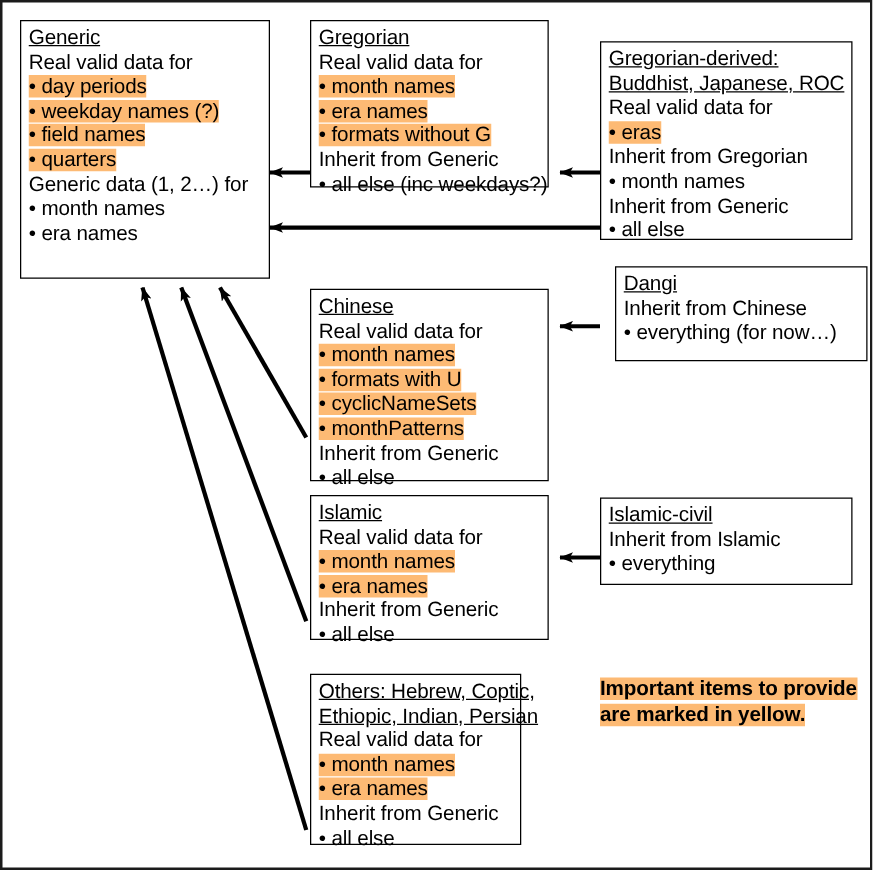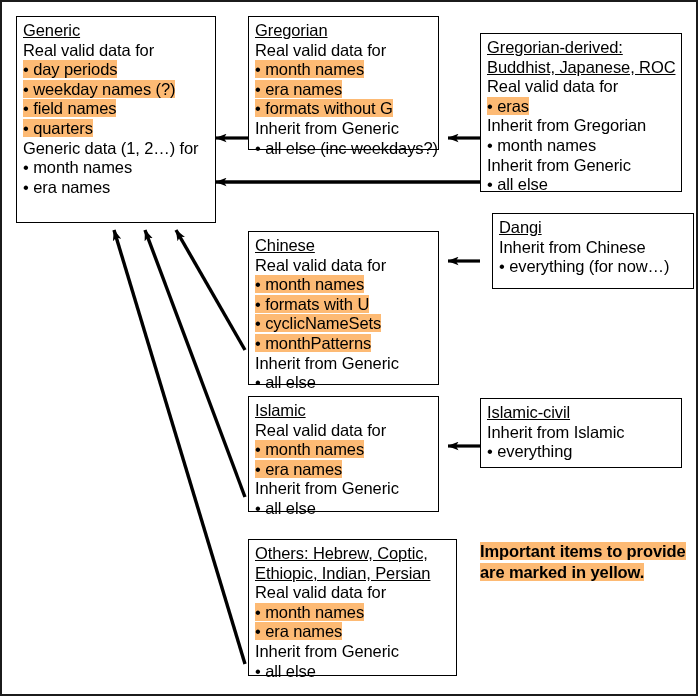--- a/index.html
+++ b/index.html
@@ -162,21 +162,21 @@
     <div class="line"><span>Inherit from Generic</span></div>
     <div class="line"><span>• all else</span></div>
   </div>
 
   <div class="box" style="left:478px; top:396px; width:202px; height:70px;">
     <div class="line hdr">Islamic-civil</div>
     <div class="line"><span>Inherit from Islamic</span></div>
     <div class="line"><span>• everything</span></div>
   </div>
 
-  <div class="box" style="left:246px; top:537px; width:209px; height:137px;">
+  <div class="box" style="left:246px; top:537px; width:169px; height:137px;">
     <div class="line hdr">Others: Hebrew, Coptic,</div>
     <div class="line hdr">Ethiopic, Indian, Persian</div>
     <div class="line"><span>Real valid data for</span></div>
     <div class="line"><span class="hl-inline">• month names</span></div>
     <div class="line"><span class="hl-inline">• era names</span></div>
     <div class="line"><span>Inherit from Generic</span></div>
     <div class="line"><span>• all else</span></div>
   </div>
 
   <div class="note" style="left:478px; top:539px; width:205px;">

